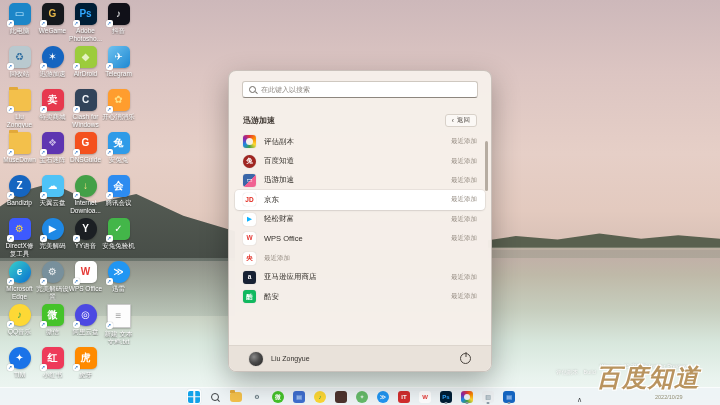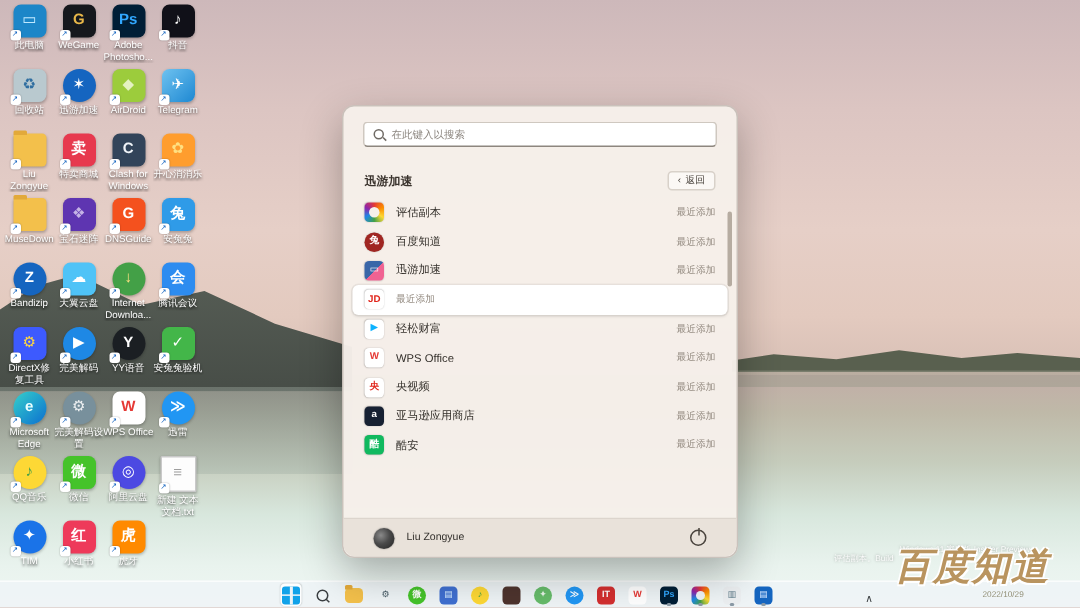--- a/index.html
+++ b/index.html
@@ -424,20 +424,21 @@
           <span class="glyph" style="color: rgb(255, 255, 255);">▭</span>
         </span>
         <span class="mname">迅游加速</span>
         <span class="mbadge">最近添加</span>
       </div>
 
       <div class="mrow hl">
         <span class="mi-ic" style="background: rgb(255, 255, 255);">
           <span class="glyph" style="color: rgb(225, 37, 27);">JD</span>
         </span>
+        <span class="mname">京东</span>
         <span class="mbadge">最近添加</span>
       </div>
 
       <div class="mrow">
         <span class="mi-ic" style="background: rgb(255, 255, 255);">
           <span class="glyph" style="color: rgb(11, 178, 255);">▶</span>
         </span>
         <span class="mname">轻松财富</span>
         <span class="mbadge">最近添加</span>
       </div>
@@ -447,21 +448,20 @@
           <span class="glyph" style="color: rgb(229, 57, 53);">W</span>
         </span>
         <span class="mname">WPS Office</span>
         <span class="mbadge">最近添加</span>
       </div>
 
       <div class="mrow">
         <span class="mi-ic" style="background: rgb(255, 255, 255);">
           <span class="glyph" style="color: rgb(225, 37, 27);">央</span>
         </span>
-        <span class="mname">央视频</span>
         <span class="mbadge">最近添加</span>
       </div>
 
       <div class="mrow">
         <span class="mi-ic" style="background: rgb(23, 33, 51);">
           <span class="glyph" style="color: rgb(255, 255, 255);">a</span>
         </span>
         <span class="mname">亚马逊应用商店</span>
         <span class="mbadge">最近添加</span>
       </div>

